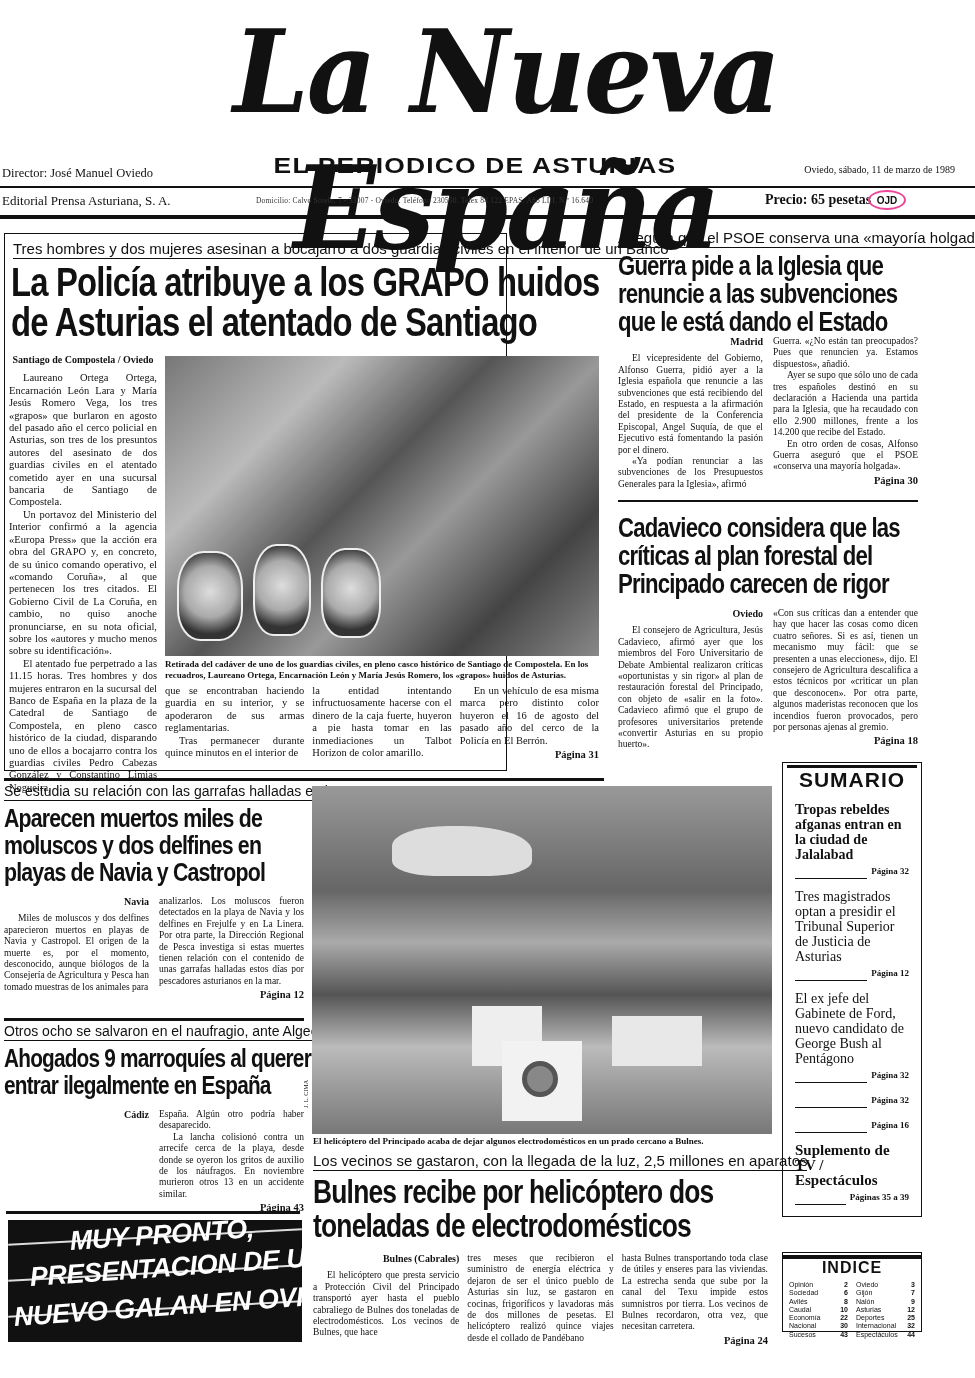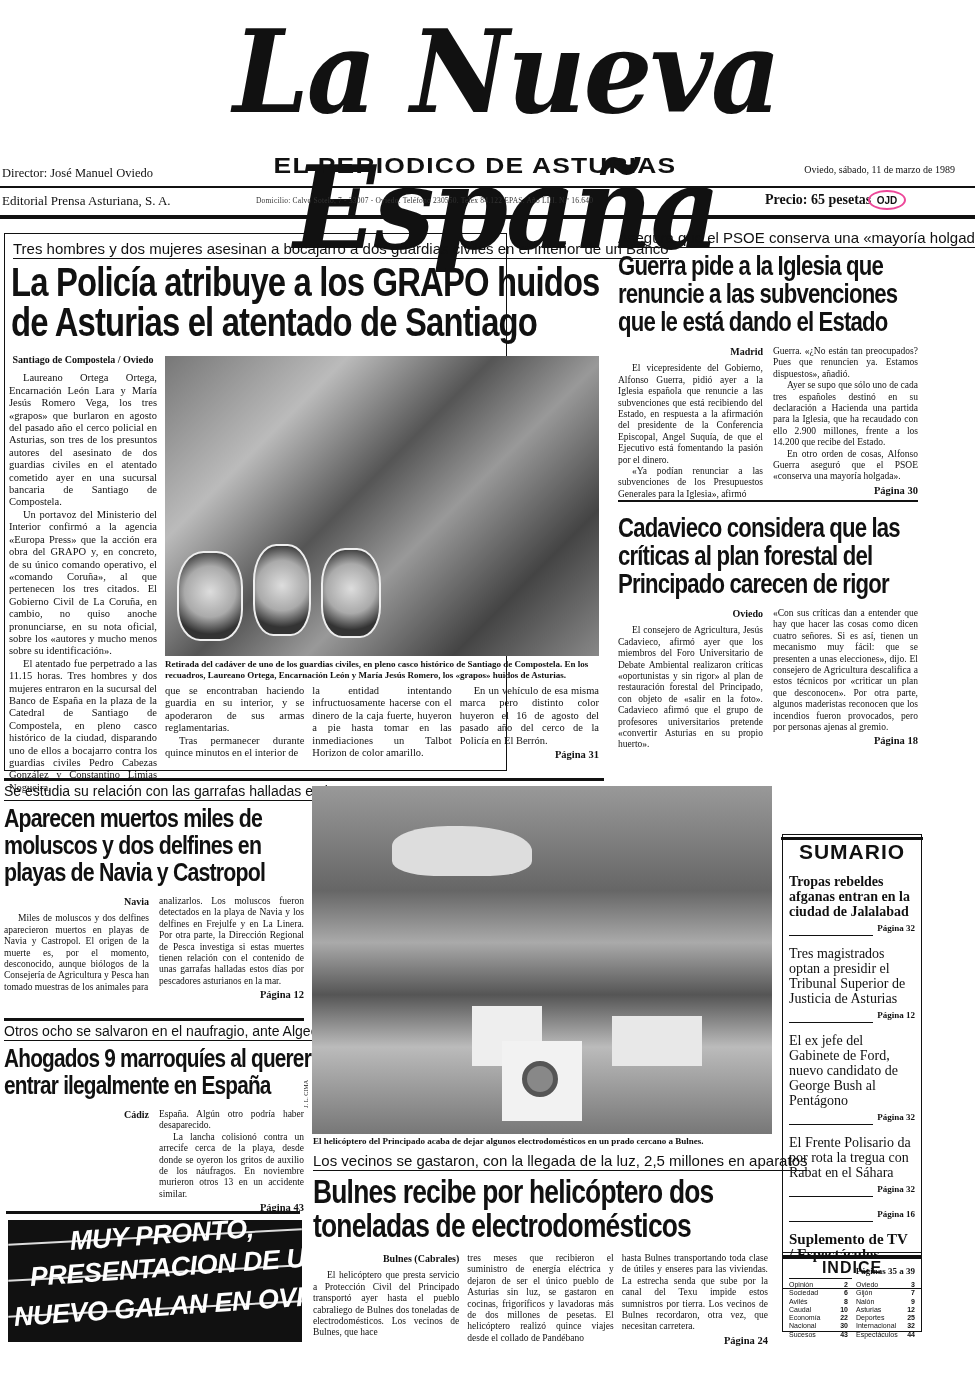--- a/index.html
+++ b/index.html
@@ -95,21 +95,21 @@
   </div>
 </div>
 
 <div class="abs" style="left:618px;top:229px;width:352px;height:268px">
   <div class="kicker" style="display:inline-block">Asegura que el PSOE conserva una «mayoría holgada»</div>
   <div class="headline" style="font-size:27px;line-height:28px;margin-top:4px;white-space:nowrap;transform:scaleX(0.82)">
     <div>Guerra pide a la Iglesia que</div>
     <div>renuncie a las subvenciones</div>
     <div>que le está dando el Estado</div>
   </div>
-  <div class="col2 body-text" style="margin-top:10px;width:300px;font-size:9.5px;line-height:11.4px">
+  <div class="col2 body-text" style="width:300px;font-size:9.5px;line-height:11.4px">
     <div>
       <div class="place">Madrid</div>
       <p>El vicepresidente del Gobierno, Alfonso Guerra, pidió ayer a la Iglesia española que renuncie a las subvenciones que está recibiendo del Estado, en respuesta a la afirmación del presidente de la Conferencia Episcopal, Angel Suquía, de que el Ejecutivo está fomentando la pasión por el dinero.</p>
       <p>«Ya podían renunciar a las subvenciones de los Presupuestos Generales para la Iglesia», afirmó</p>
     </div>
     <div>
       <div>Guerra. «¿No están tan preocupados? Pues que renuncien ya. Estamos dispuestos», añadió.</div>
       <p>Ayer se supo que sólo uno de cada tres españoles destinó en su declaración a Hacienda una partida para la Iglesia, que ha recaudado con ello 2.900 millones, frente a los 14.200 que recibe del Estado.</p>
       <p>En otro orden de cosas, Alfonso Guerra aseguró que el PSOE «conserva una mayoría holgada».</p>
       <div class="pagina">Página 30</div>
@@ -206,21 +206,21 @@
     <div class="place">Bulnes (Cabrales)</div>
     <p>El helicóptero que presta servicio a Protección Civil del Principado transportó ayer hasta el pueblo cabraliego de Bulnes dos toneladas de electrodomésticos. Los vecinos de Bulnes, que hace</p>
   </div>
   <div>tres meses que recibieron el suministro de energía eléctrica y dejaron de ser el único pueblo de Asturias sin luz, se gastaron en cocinas, frigoríficos y lavadoras más de dos millones de pesetas. El helicóptero realizó quince viajes desde el collado de Pandébano</div>
   <div>
     <div>hasta Bulnes transportando toda clase de útiles y enseres para las viviendas. La estrecha senda que sube por la canal del Texu impide estos sumnistros por tierra. Los vecinos de Bulnes recordaron, otra vez, que necesitan carretera.</div>
     <div class="pagina">Página 24</div>
   </div>
 </div>
 
-<div class="abs box" style="left:782px;top:834px;width:140px;height:455px;padding:0 6px;border-width:1.5px">
+<div class="abs box" style="left:782px;top:762px;width:140px;height:455px;padding:0 12px;border-width:1.5px">
   <div style="height:3px;background:#111;margin:2px -8px 0"></div>
   <div class="sumario-title">SUMARIO</div>
   <div class="sum-item bold">
     <div>Tropas rebeldes afganas entran en la ciudad de Jalalabad</div>
     <div class="sum-page">
         <span class="line"></span>
         <span>Página 32</span>
       </div>
   </div>
   <div class="sum-item">
@@ -231,21 +231,20 @@
       </div>
   </div>
   <div class="sum-item">
     <div>El ex jefe del Gabinete de Ford, nuevo candidato de George Bush al Pentágono</div>
     <div class="sum-page">
         <span class="line"></span>
         <span>Página 32</span>
       </div>
   </div>
   <div class="sum-item">
-    <div>El Frente Polisario da por rota la tregua con Rabat en el Sáhara</div>
     <div class="sum-page">
         <span class="line"></span>
         <span>Página 32</span>
       </div>
   </div>
   <div class="sum-item">
     <div class="sum-page">
         <span class="line"></span>
         <span>Página 16</span>
       </div>

